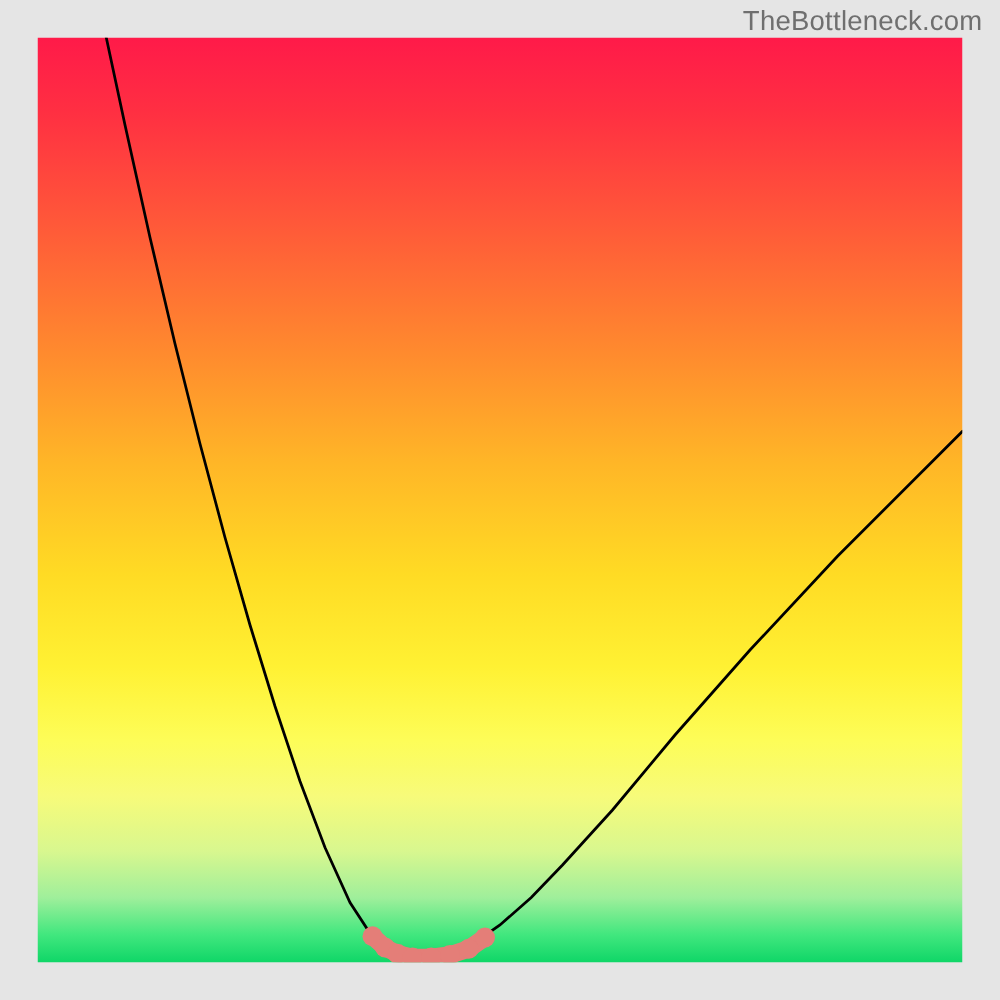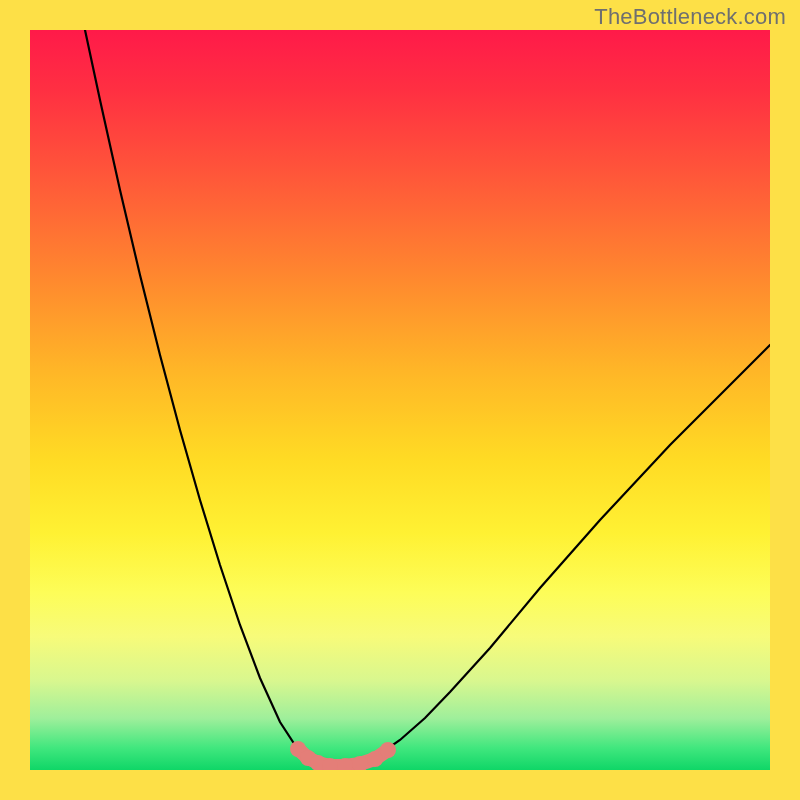--- a/index.html
+++ b/index.html
@@ -8,21 +8,21 @@
     width: 800px;
     height: 800px;
     background: #000;
     font-family: Arial, Helvetica, sans-serif;
     overflow: hidden;
   }
   .frame {
     position: relative;
     width: 800px;
     height: 800px;
-    background: #fde047;
+    background: #e5e5e5;
   }
   .watermark {
     position: absolute;
     top: 4px;
     right: 14px;
     color: #6f6f6f;
     font-size: 22px;
     font-weight: 400;
     letter-spacing: 0.2px;
     z-index: 5;

